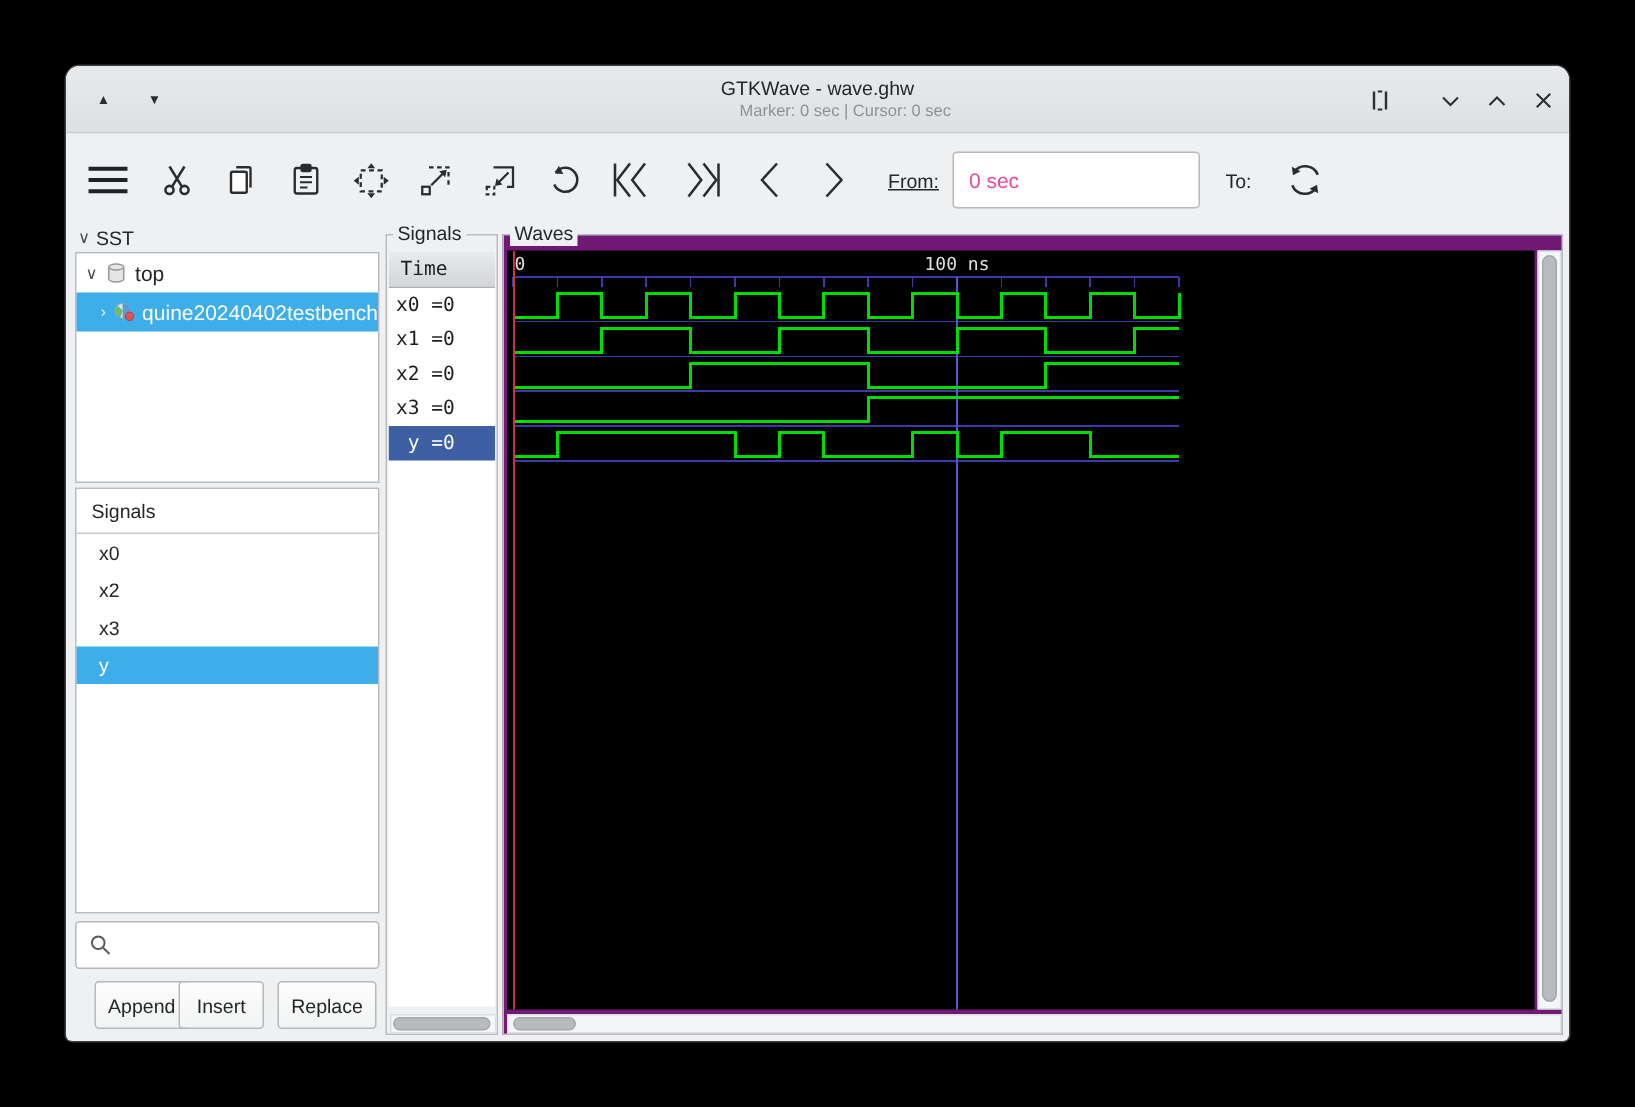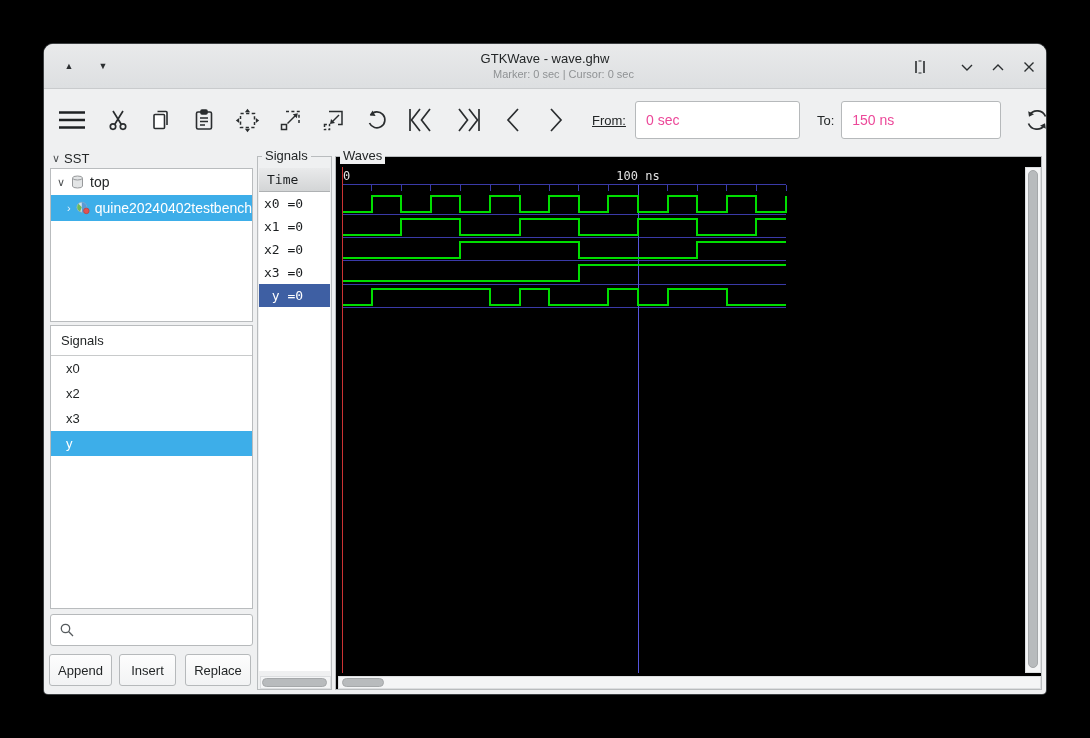--- a/index.html
+++ b/index.html
@@ -46,21 +46,21 @@
     font-family:"Liberation Sans",sans-serif;text-align:center;}
   
   .name-frame{left:213px;top:112px;width:75px;height:534px;background:#eff0f1;}
   .name-view{position:absolute;left:1px;top:11px;width:71px;height:503px;background:#fff;overflow:hidden;}
   .time-hdr{height:24px;line-height:24px;background:linear-gradient(#e9eaeb,#d3d5d6);
     border-bottom:1px solid #aeb1b3;font-family:"DejaVu Sans Mono",monospace;font-size:13px;color:#1b1e20;padding-left:8px;}
   .name-row{height:23px;line-height:23px;font-family:"DejaVu Sans Mono",monospace;font-size:13px;
     color:#1b1e20;padding-left:5px;white-space:pre;}
   .name-row.sel{background:#3e5fa3;color:#fff;}
   
-  .wave-frame{left:291px;top:112px;width:707px;height:534px;background:#000000;}
+  .wave-frame{left:291px;top:112px;width:707px;height:534px;background:#701a75;}
   .wave-canvas{position:absolute;left:2px;top:10px;width:685px;height:506px;background:#000;}
   .vscroll{position:absolute;left:689px;top:10px;width:16px;height:506px;background:#f4f5f6;border:1px solid #dcdee0;}
   .vthumb{position:absolute;left:2px;top:2px;width:10px;height:498px;background:#b8bbbd;border:1px solid #a5a8aa;border-radius:6px;}
   .hscroll{background:#f4f5f6;border:1px solid #dcdee0;position:absolute;height:13px;}
   .hthumb{position:absolute;top:1px;height:9px;background:#b8bbbd;border:1px solid #a5a8aa;border-radius:5px;}
   .hs-name{left:2px;top:519px;width:71px;}
   .hs-wave{left:2px;top:519px;width:703px;}
 </style>
 </head>
 <body>
@@ -190,21 +190,20 @@
       </svg>
     </div>
     <div class="tool">
       <svg width="22" height="26" viewBox="0 0 22 26">
         <path d="M6 2 L16 13 L6 24" stroke="#2a2d2f" stroke-width="1.7" fill="none"></path>
       </svg>
     </div>
     <span class="tb-label" style="margin-left:6px;text-decoration:underline;">From:</span>
     <input class="tb-input" style="width: 165px; margin-left: -8px;" value="0 sec">
     <span class="tb-label">To:</span>
-    <input class="tb-input" style="width: 160px; margin-left: -10px;" value="150 ns">
     <div class="tool" style="margin-left:6px;">
       <svg width="26" height="26" viewBox="0 0 26 26">
         <g stroke="#2a2d2f" stroke-width="1.7" fill="none">
           <path d="M21.5 9.5 A 9 9 0 0 0 5.5 8"></path>
           <path d="M4.5 16.5 A 9 9 0 0 0 20.5 18"></path>
         </g>
         <path d="M4.2 4.2 l0.8 5.6 l5 -2.6 Z" fill="#2a2d2f"></path>
         <path d="M21.8 21.8 l-0.8 -5.6 l-5 2.6 Z" fill="#2a2d2f"></path>
       </svg>
     </div>
@@ -245,21 +244,21 @@
         <div class="sig-row">x3</div>
         <div class="sig-row sel">y</div>
       </div>
   </div>
   <div class="searchbox">
     <svg width="16" height="16" viewBox="0 0 16 16">
       <circle cx="6.5" cy="6.5" r="4.2" stroke="#555a5d" stroke-width="1.3" fill="none"></circle>
       <path d="M9.8 9.8 L14 14" stroke="#555a5d" stroke-width="1.3"></path>
     </svg>
   </div>
-  <button class="btn" style="left:5px;width:63px;">Append</button>
+  <button class="btn" style="left:19px;width:63px;">Append</button>
   <button class="btn" style="left:75px;width:57px;">Insert</button>
   <button class="btn" style="left:141px;width:66px;">Replace</button>
 
   <div class="frame name-frame">
     <div class="frame-label">Signals</div>
     <div class="name-view">
       <div class="time-hdr">Time</div>
       <div>
           <div class="name-row">x0 =0</div>
           <div class="name-row">x1 =0</div>

